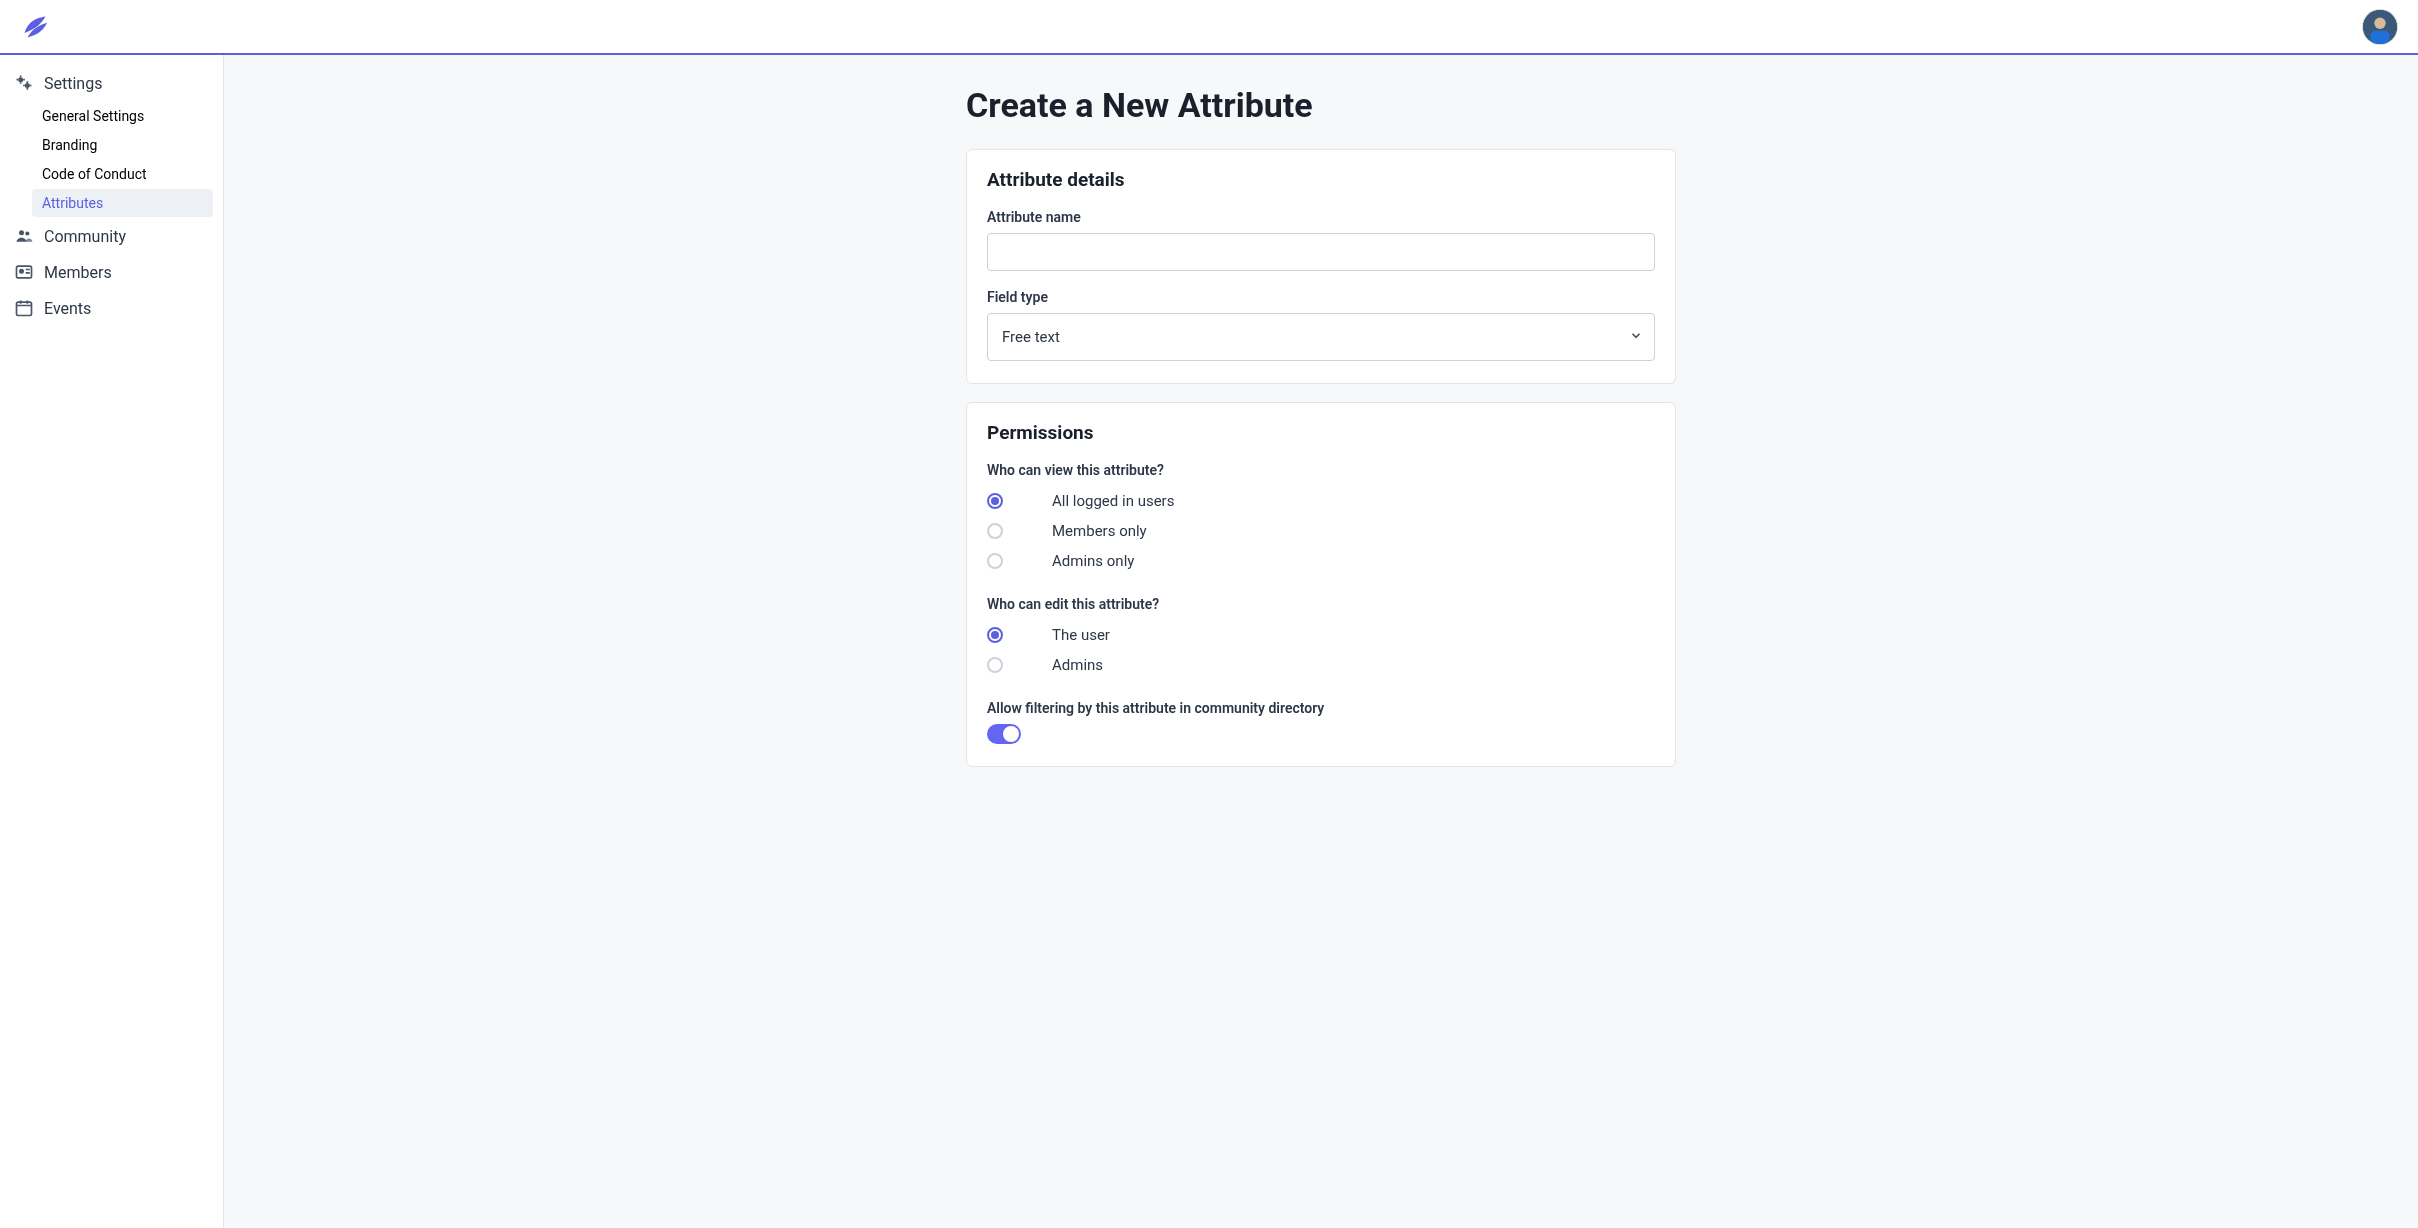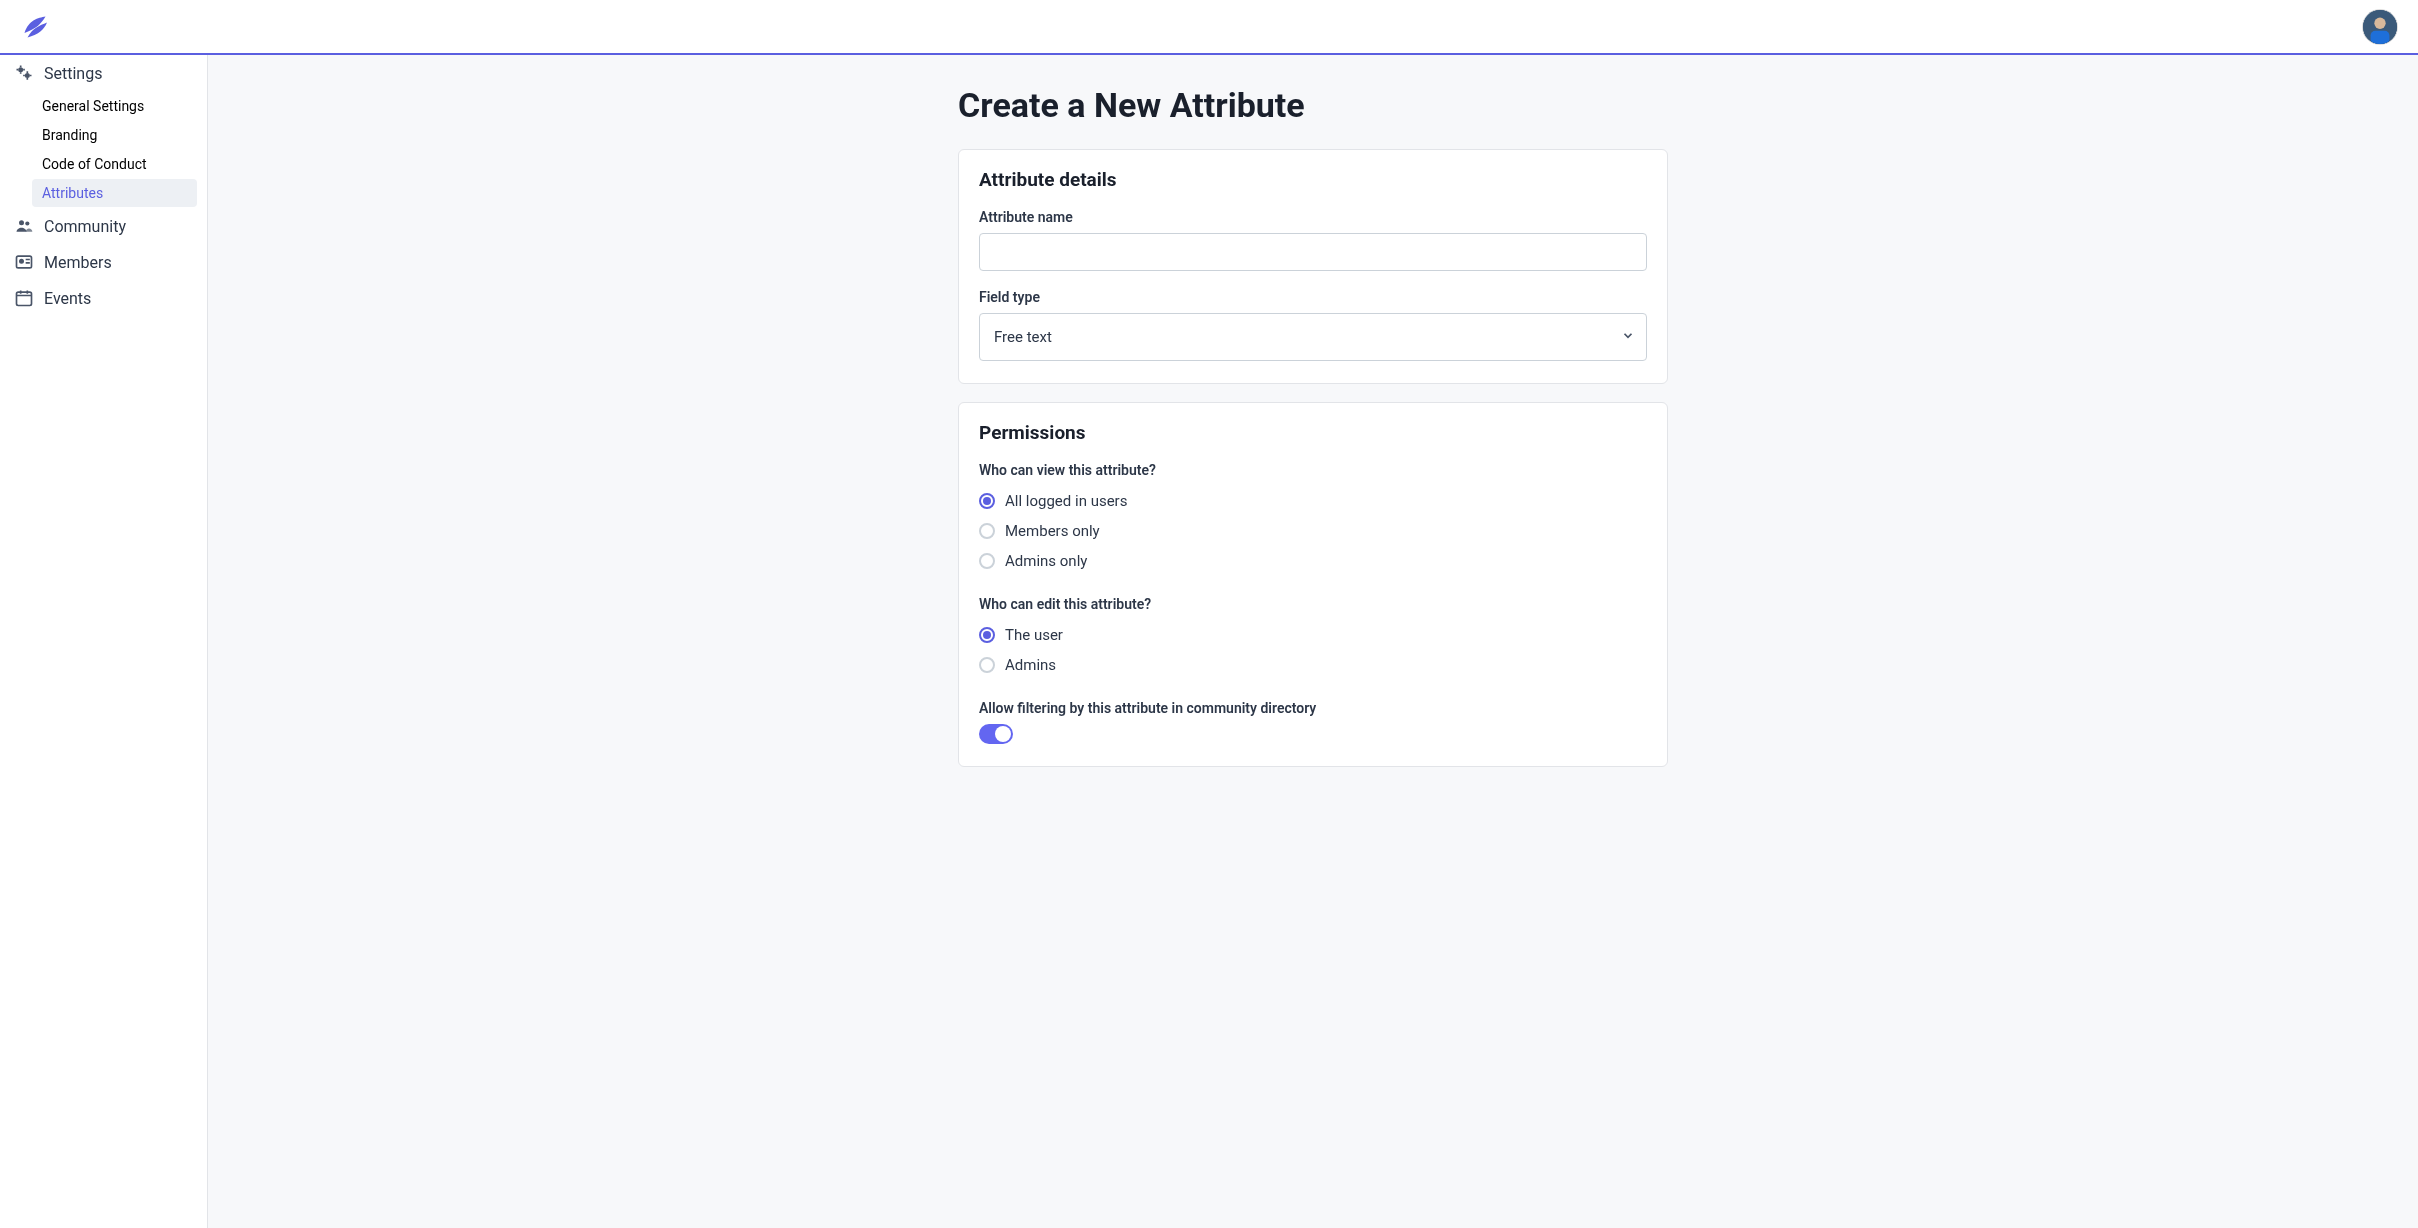--- a/index.html
+++ b/index.html
@@ -29,23 +29,24 @@
     border: 1px solid #ddd;
     overflow: hidden;
     display:flex;align-items:center;justify-content:center;
   }
   .avatar svg { width:100%; height:100%; }
   .layout {
     display: flex;
     min-height: calc(100vh - 55px);
   }
   .sidebar {
-    width: 208px;
+    width: 224px;
     border-right: 1px solid #e2e4e8;
     background: #fff;
+    padding-top: 10px;
   }
   .sidebar-section {
     display: flex;
     align-items: center;
     padding: 8px 12px;
     font-size: 16px;
     color: #2d3748;
     cursor: pointer;
   }
   .sidebar-section .icon {
@@ -138,20 +139,21 @@
     transform: translateY(-50%);
     pointer-events: none;
     color: #4a5568;
   }
   .radio-group { margin-bottom: 20px; }
   .radio-row {
     display: flex;
     align-items: center;
     padding: 6px 0;
     cursor: pointer;
+    gap: 39px;
   }
   .radio {
     width: 16px; height: 16px;
     border: 2px solid #cbd2d9;
     border-radius: 50%;
     margin-right: 10px;
     position: relative;
     flex-shrink: 0;
   }
   .radio.selected {

